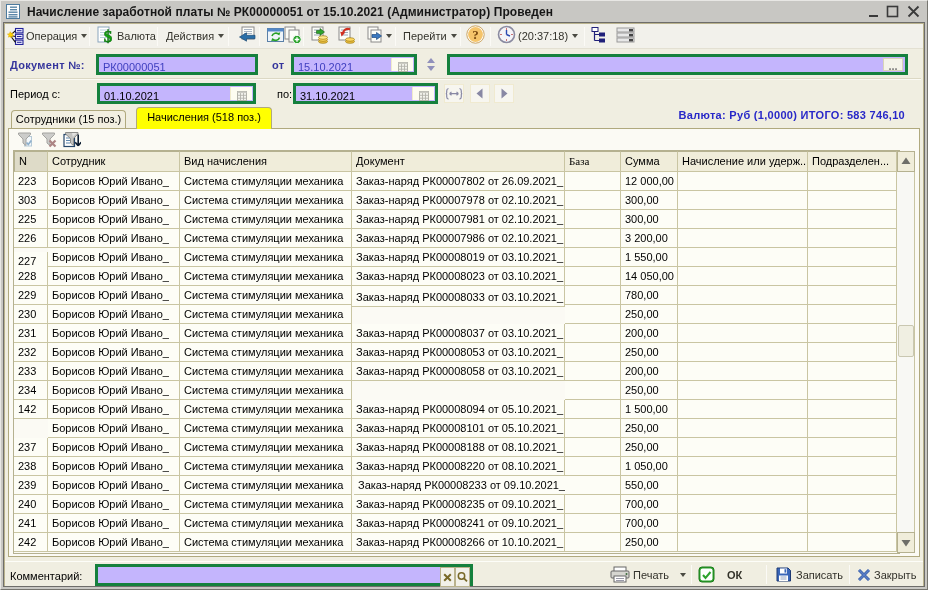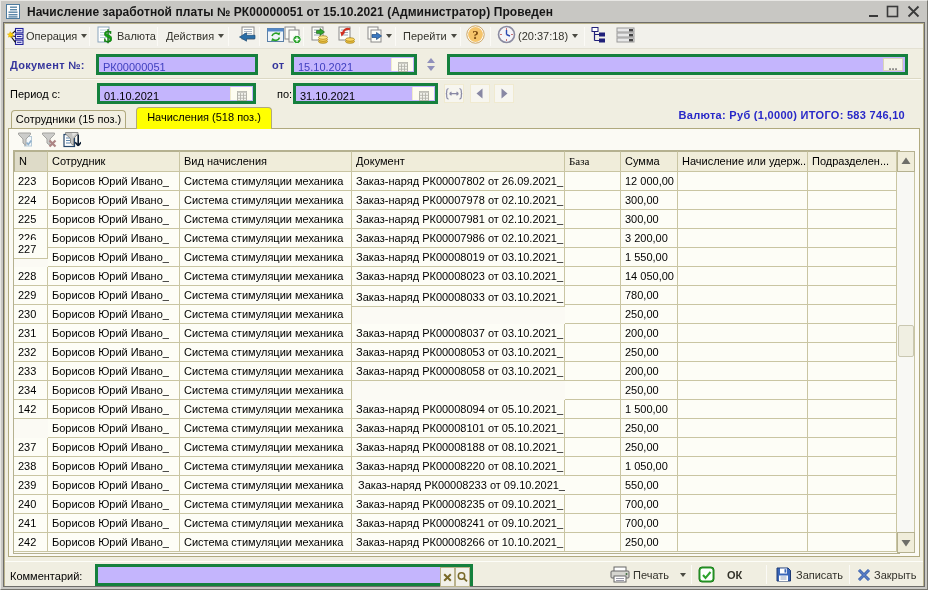--- a/index.html
+++ b/index.html
@@ -255,21 +255,21 @@
 <div class="cell hcell" style="left:678px;top:151px;width:130px;height:21px;">Начисление или удерж...</div>
 <div class="cell hcell" style="left:808px;top:151px;width:89px;height:21px;">Подразделен...</div>
 <div class="cell num" style="left:14px;top:172px;width:34px;height:19px;padding-right:4px;">223</div>
 <div class="cell " style="left:48px;top:172px;width:132px;height:19px;">Борисов Юрий Ивано_</div>
 <div class="cell " style="left:180px;top:172px;width:172px;height:19px;">Система стимуляции механика</div>
 <div class="cell " style="left:352px;top:172px;width:213px;height:19px;">Заказ-наряд РК00007802 от 26.09.2021_</div>
 <div class="cell " style="left:565px;top:172px;width:56px;height:19px;"></div>
 <div class="cell num" style="left:621px;top:172px;width:57px;height:19px;">12 000,00</div>
 <div class="cell " style="left:678px;top:172px;width:130px;height:19px;"></div>
 <div class="cell " style="left:808px;top:172px;width:89px;height:19px;"></div>
-<div class="cell num" style="left:14px;top:191px;width:34px;height:19px;padding-right:4px;">224</div>
+<div class="cell num" style="left:14px;top:191px;width:34px;height:19px;padding-right:4px;">303</div>
 <div class="cell " style="left:48px;top:191px;width:132px;height:19px;">Борисов Юрий Ивано_</div>
 <div class="cell " style="left:180px;top:191px;width:172px;height:19px;">Система стимуляции механика</div>
 <div class="cell " style="left:352px;top:191px;width:213px;height:19px;">Заказ-наряд РК00007978 от 02.10.2021_</div>
 <div class="cell " style="left:565px;top:191px;width:56px;height:19px;"></div>
 <div class="cell num" style="left:621px;top:191px;width:57px;height:19px;">300,00</div>
 <div class="cell " style="left:678px;top:191px;width:130px;height:19px;"></div>
 <div class="cell " style="left:808px;top:191px;width:89px;height:19px;"></div>
 <div class="cell num" style="left:14px;top:210px;width:34px;height:19px;">225</div>
 <div class="cell " style="left:48px;top:210px;width:132px;height:19px;">Борисов Юрий Ивано_</div>
 <div class="cell " style="left:180px;top:210px;width:172px;height:19px;">Система стимуляции механика</div>
@@ -279,21 +279,21 @@
 <div class="cell " style="left:678px;top:210px;width:130px;height:19px;"></div>
 <div class="cell " style="left:808px;top:210px;width:89px;height:19px;"></div>
 <div class="cell num" style="left:14px;top:229px;width:34px;height:19px;padding-right:4px;">226</div>
 <div class="cell " style="left:48px;top:229px;width:132px;height:19px;">Борисов Юрий Ивано_</div>
 <div class="cell " style="left:180px;top:229px;width:172px;height:19px;">Система стимуляции механика</div>
 <div class="cell " style="left:352px;top:229px;width:213px;height:19px;">Заказ-наряд РК00007986 от 02.10.2021_</div>
 <div class="cell " style="left:565px;top:229px;width:56px;height:19px;"></div>
 <div class="cell num" style="left:621px;top:229px;width:57px;height:19px;">3 200,00</div>
 <div class="cell " style="left:678px;top:229px;width:130px;height:19px;"></div>
 <div class="cell " style="left:808px;top:229px;width:89px;height:19px;"></div>
-<div class="cell num" style="left:14px;top:240px;width:34px;height:19px;padding-right:4px;">227</div>
+<div class="cell num" style="left:14px;top:252px;width:34px;height:19px;padding-right:4px;">227</div>
 <div class="cell " style="left:48px;top:248px;width:132px;height:19px;">Борисов Юрий Ивано_</div>
 <div class="cell " style="left:180px;top:248px;width:172px;height:19px;">Система стимуляции механика</div>
 <div class="cell " style="left:352px;top:248px;width:213px;height:19px;">Заказ-наряд РК00008019 от 03.10.2021_</div>
 <div class="cell " style="left:565px;top:248px;width:56px;height:19px;"></div>
 <div class="cell num" style="left:621px;top:248px;width:57px;height:19px;">1 550,00</div>
 <div class="cell " style="left:678px;top:248px;width:130px;height:19px;"></div>
 <div class="cell " style="left:808px;top:248px;width:89px;height:19px;"></div>
 <div class="cell num" style="left:14px;top:267px;width:34px;height:19px;padding-right:4px;">228</div>
 <div class="cell " style="left:48px;top:267px;width:132px;height:19px;">Борисов Юрий Ивано_</div>
 <div class="cell " style="left:180px;top:267px;width:172px;height:19px;">Система стимуляции механика</div>

